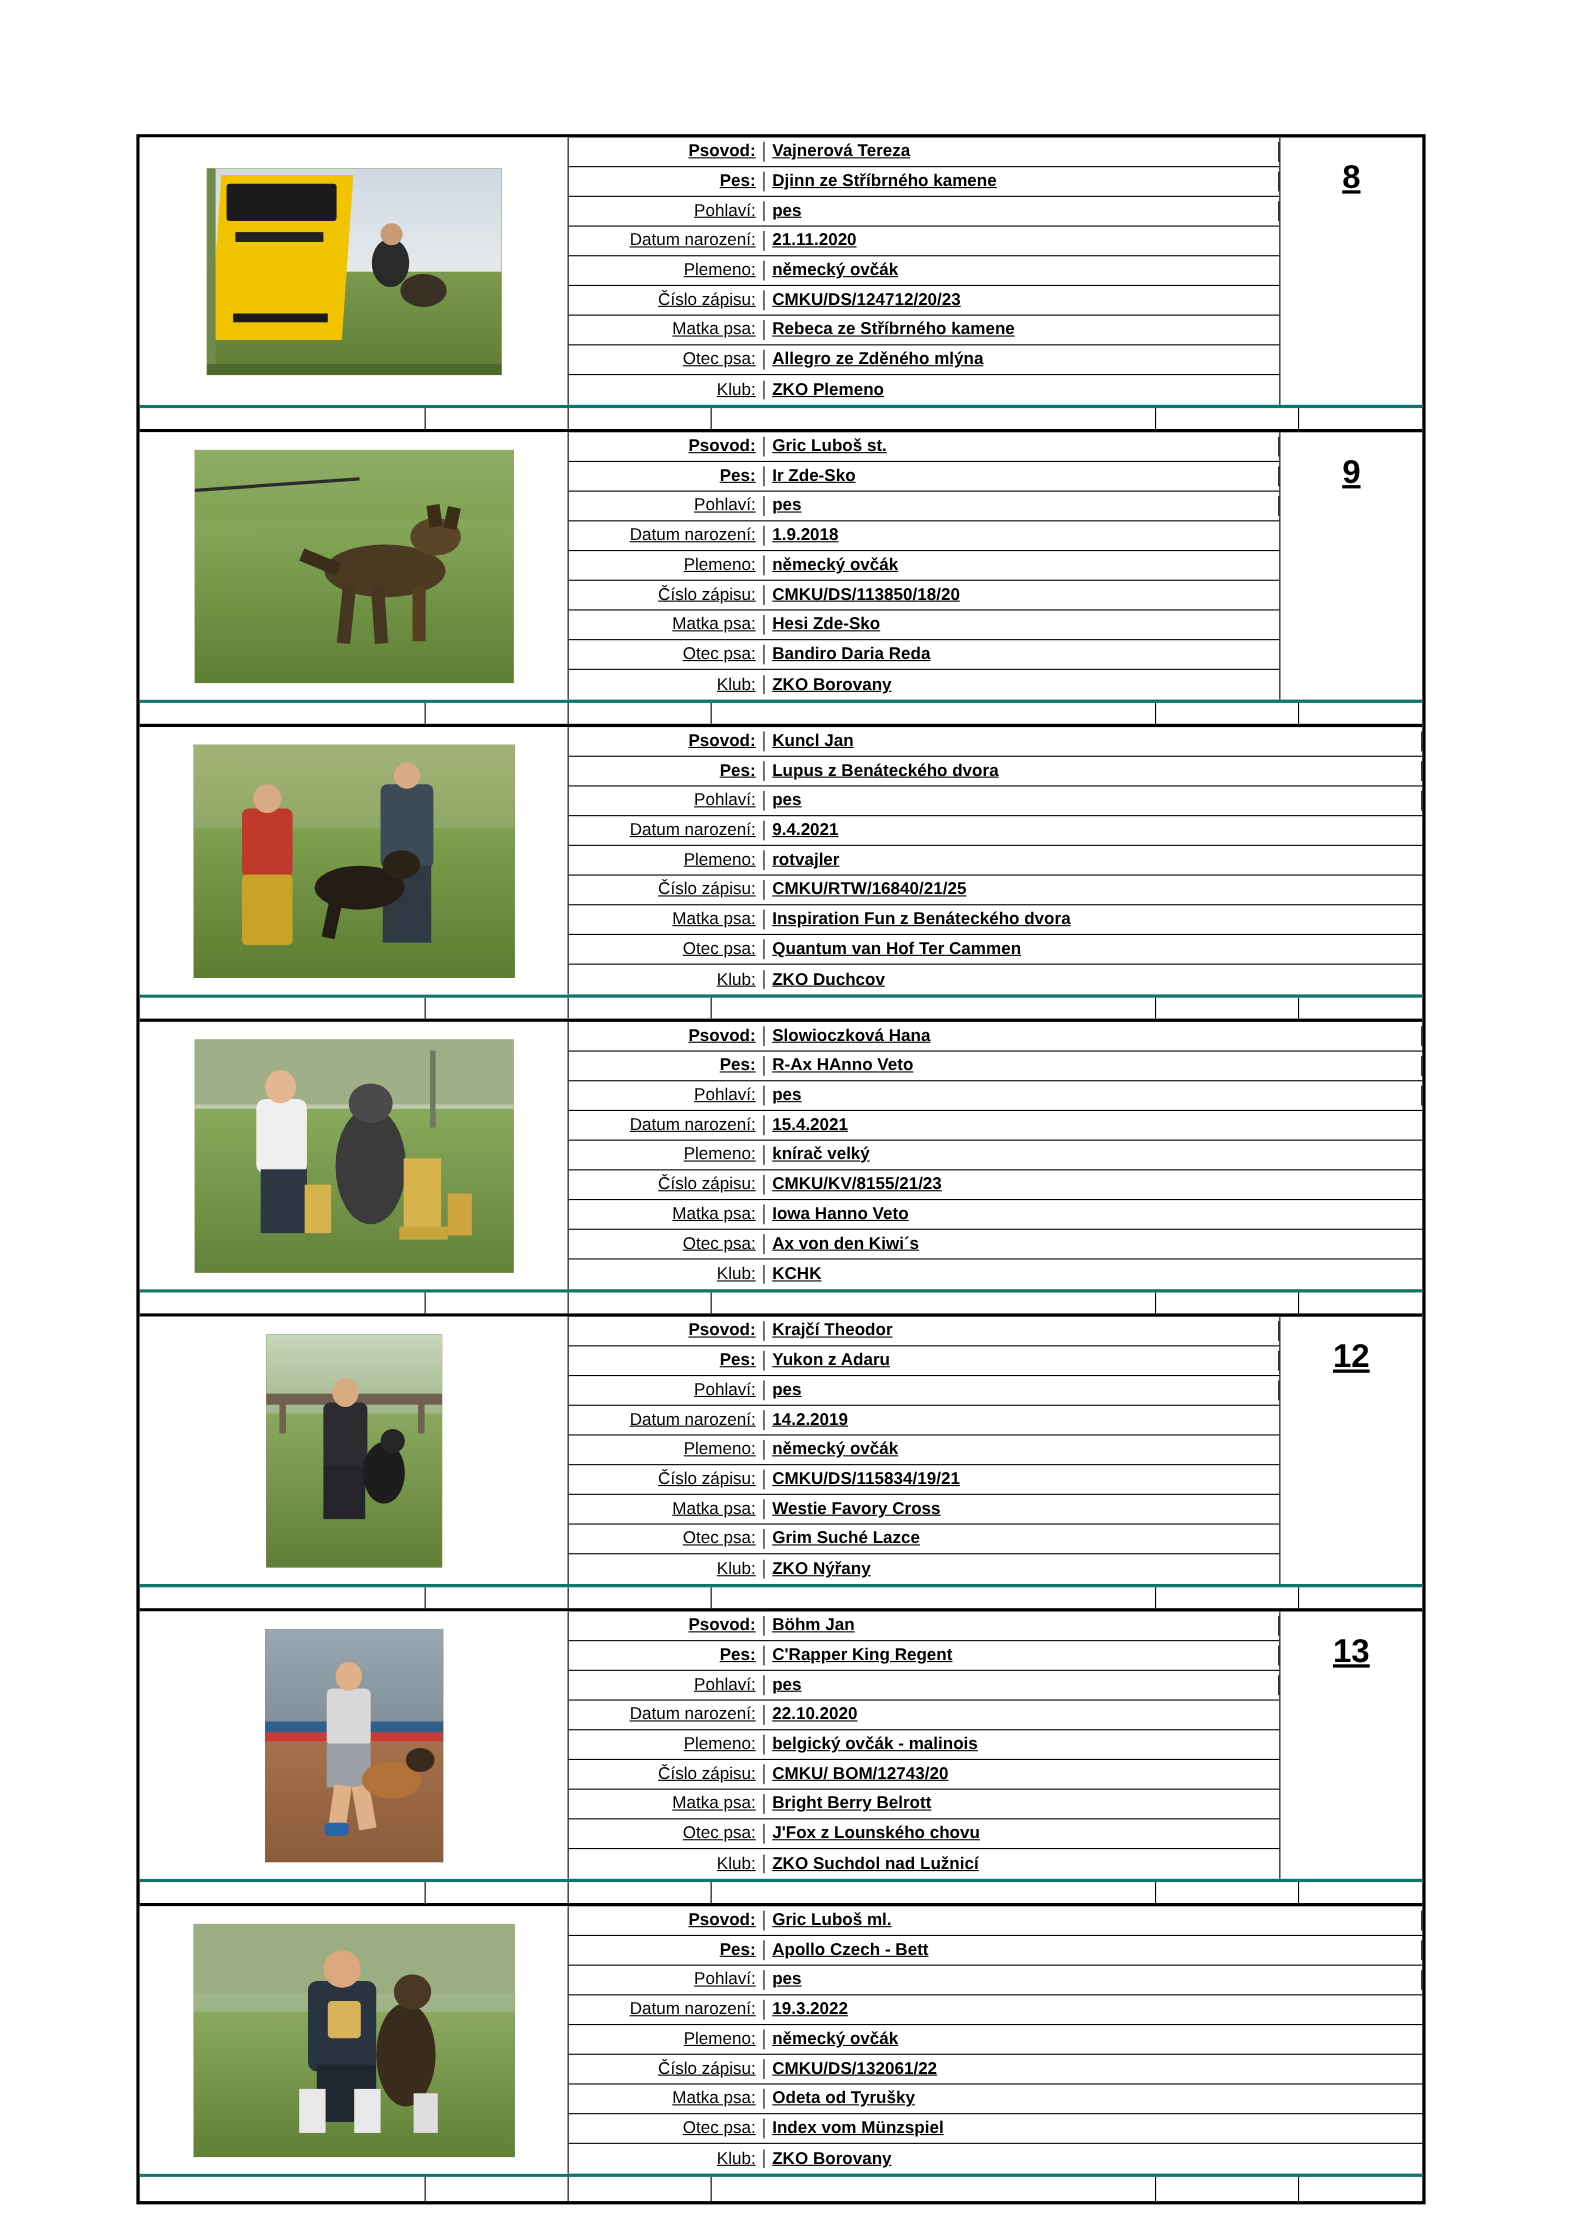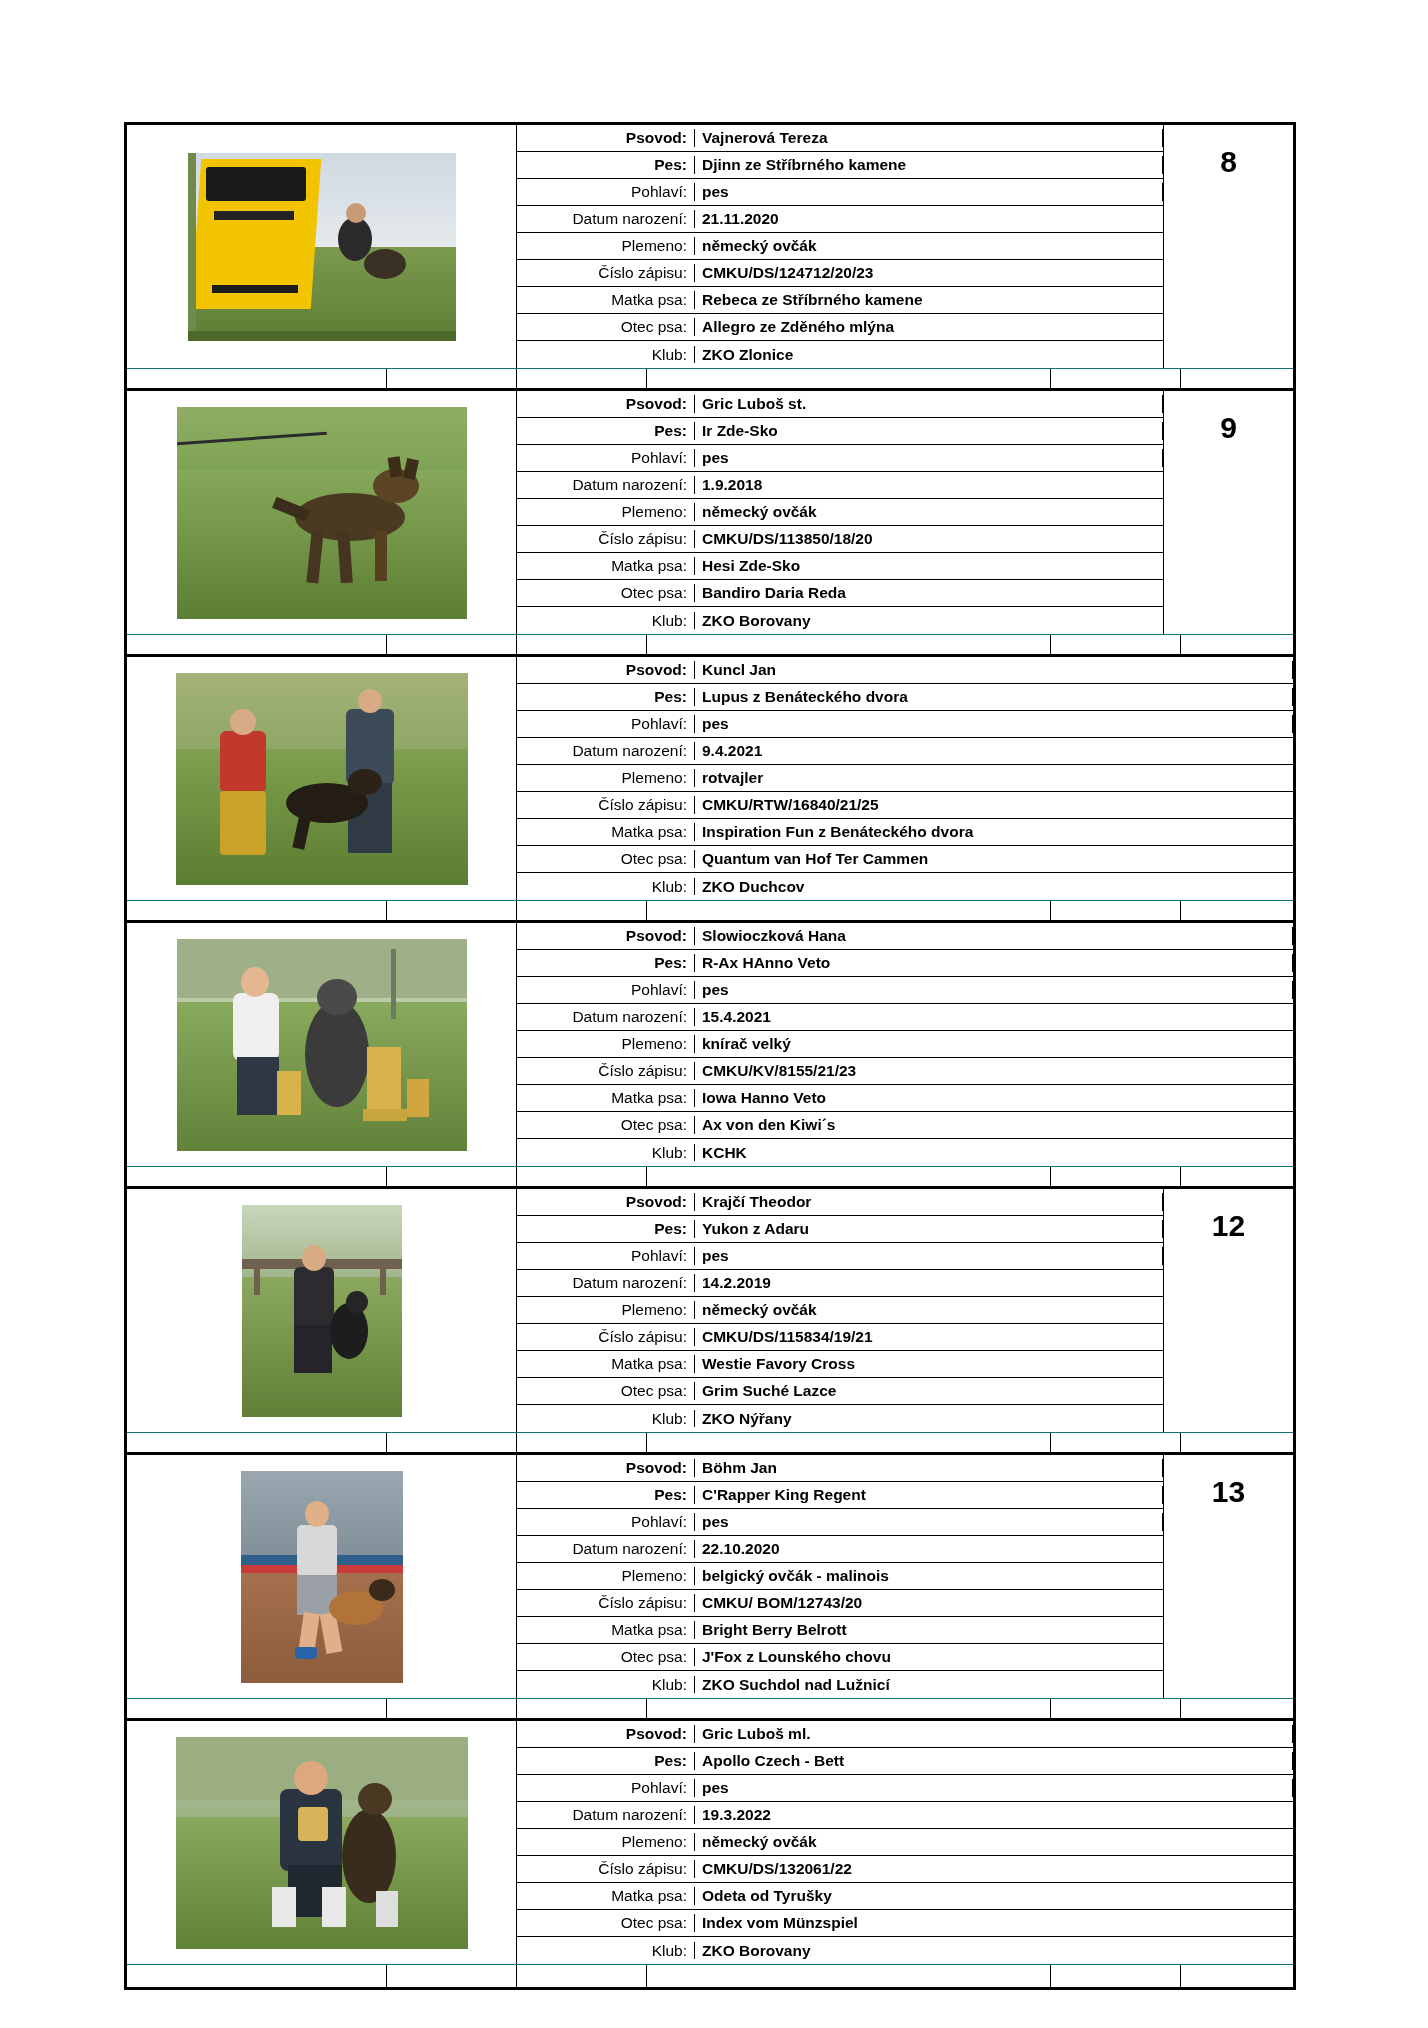--- a/index.html
+++ b/index.html
@@ -24,23 +24,24 @@
     margin: 122px 132px 0 124px;
     width: 1172px;
     border-left: 3px solid #000;
     border-right: 3px solid #000;
     border-top: 3px solid #000;
     border-bottom: 3px solid #000;
     box-sizing: border-box;
   }
   .entry {
     display: flex;
-    border-bottom: 1px solid #0f766e;
+    border-bottom: 3px solid #0f766e;
     box-sizing: border-box;
     min-height: 232px;
+    text-decoration: underline;
   }
   .entry:last-child {
     border-bottom: none;
   }
   .spacer-row {
     height: 22px;
     border-bottom: 3px solid #000;
     display: flex;
     box-sizing: border-box;
   }
@@ -186,21 +187,21 @@
           <div class="frow">
             <div class="flabel">Matka psa:</div>
             <div class="fvalue">Rebeca ze Stříbrného kamene</div>
           </div>
           <div class="frow">
             <div class="flabel">Otec psa:</div>
             <div class="fvalue">Allegro ze Zděného mlýna</div>
           </div>
           <div class="frow">
             <div class="flabel">Klub:</div>
-            <div class="fvalue">ZKO Zlonice</div>
+            <div class="fvalue">ZKO Plemeno</div>
           </div>
         </div>
         <div class="num-cell">
           <span class="num-inner">8</span>
         </div>
       </div>
     </div>
 
     <div class="spacer-row">
       <div class="sp sp1"></div>

